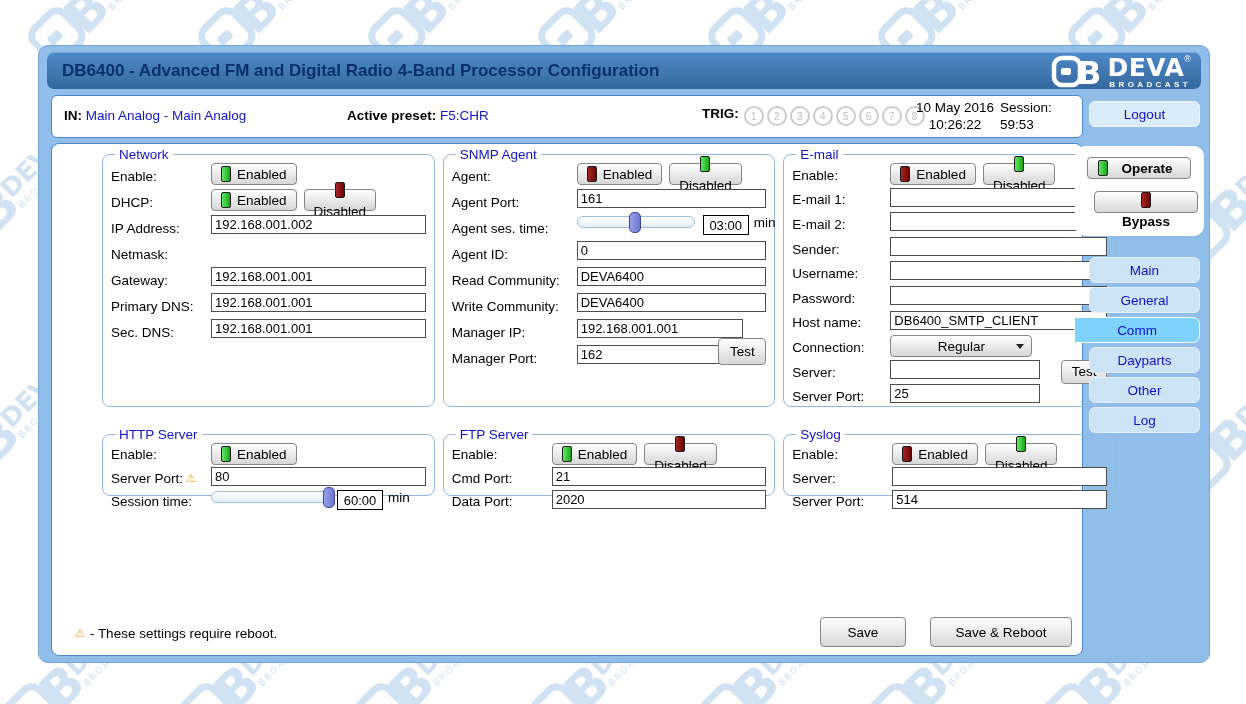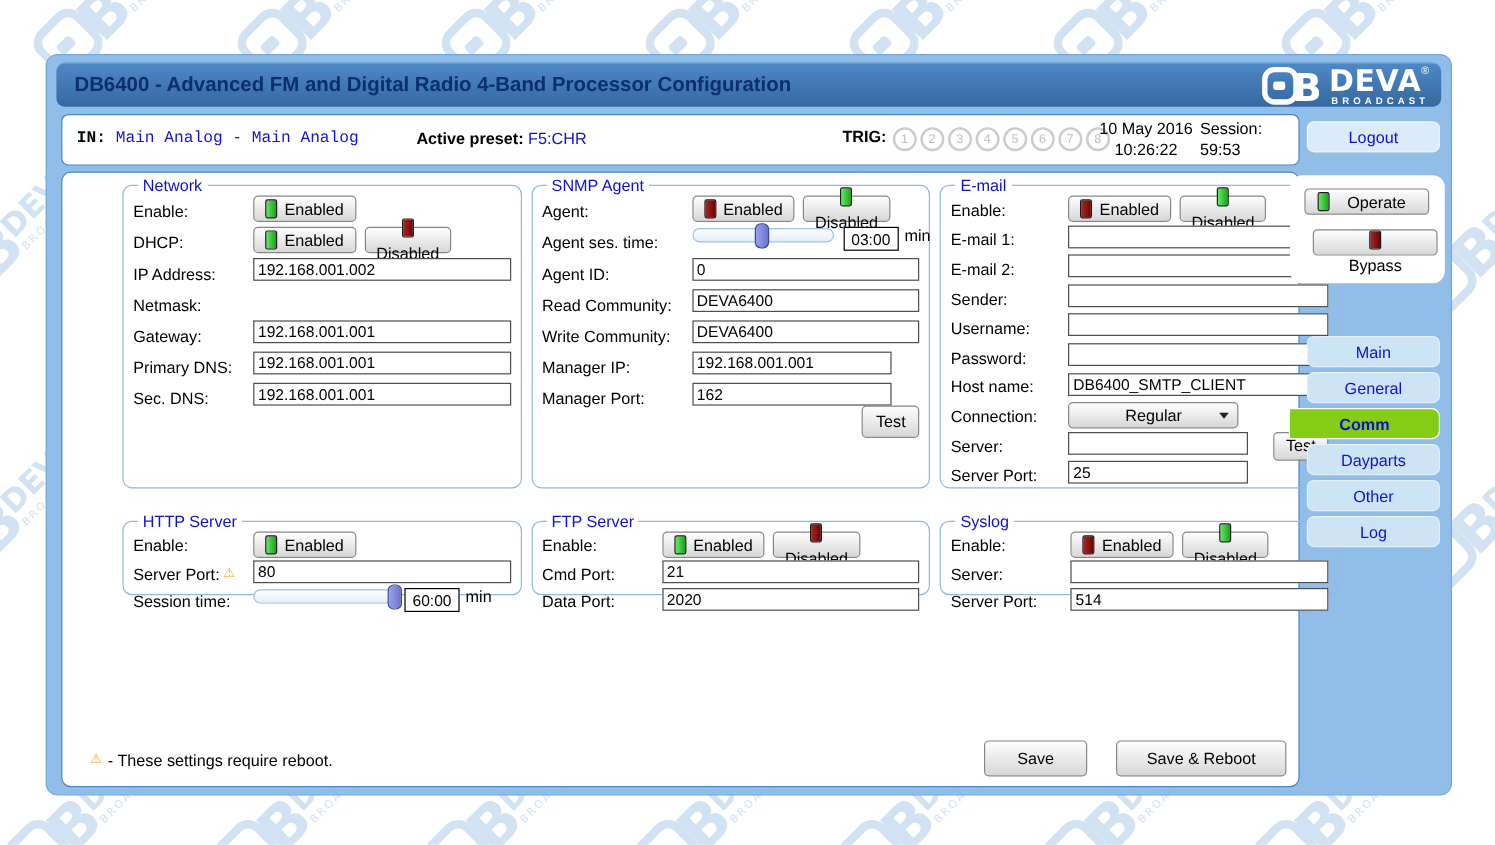--- a/index.html
+++ b/index.html
@@ -24,21 +24,21 @@
   .logo{position:absolute;right:10px;top:3px;display:flex;align-items:flex-start;gap:5px;color:#fff;}
   .logo-text{display:flex;flex-direction:column;align-items:flex-end;line-height:1;}
   .deva{font-size:25px;font-weight:bold;letter-spacing:.5px;font-family:"DejaVu Sans",sans-serif;}
   .reg{font-size:9px;vertical-align:top;font-weight:normal;}
   .broadcast{font-size:8px;letter-spacing:3.4px;margin-top:1px;font-weight:bold;}
   
   .statusbar{
     position:absolute;left:12px;top:49px;width:1030px;height:41px;background:#fff;
     border:1px solid #4b87c6;border-radius:6px;font-size:13.5px;
   }
-  .sb-in{position:absolute;left:12px;top:12px;font-family:Liberation Mono, monospace;}
+  .sb-in{position:absolute;left:12px;top:12px;}
   .sb-preset{position:absolute;left:295px;top:12px;}
   .b{font-weight:bold;color:#000;}
   .bluev{color:#1414cc;}
   .sb-trig{position:absolute;left:650px;top:10px;display:flex;align-items:flex-start;gap:3px;}
   .trig-c{width:16px;height:16px;border:2px solid #cccccc;border-radius:50%;color:#c0c0c0;
     font-size:10.5px;display:flex;align-items:center;justify-content:center;background:#fff;}
   .sb-dt{position:absolute;left:838px;top:4px;width:130px;text-align:center;line-height:1.25;}
   .sb-session{position:absolute;left:948px;top:4px;width:62px;text-align:left;line-height:1.25;}
   
   .main-panel{
@@ -90,28 +90,28 @@
   .savebar{position:absolute;right:10px;bottom:8px;display:flex;gap:17px;}
   .btn.big{height:30px;min-width:86px;}
   .btn.bigger{min-width:142px;}
   
   .sidebar{position:absolute;left:1047px;top:0;width:118px;height:616px;}
   .logout{position:absolute;top:55px;left:3px;width:111px;height:26px;background:#dcebfa;
     border:1px solid #eef6fd;border-radius:6px;color:#1111cc;font-size:13.5px;
     display:flex;align-items:center;justify-content:center;cursor:pointer;font-family:"Liberation Sans",sans-serif;}
   .opbox{position:absolute;top:100px;left:-11px;width:129px;height:90px;background:#fff;border-radius:10px;}
   .opbox .btn{position:absolute;left:12px;width:104px;justify-content:flex-start;padding:0 10px;}
-  .opbox .btn .op-label{flex:1;text-align:center;}
+  .opbox .btn .op-label{flex:1;text-align:center;font-weight:bold;}
   .op-operate{top:11px;}
   .op-bypass{top:45px;}
-  .nav{position:absolute;top:234px;left:3px;width:111px;display:flex;flex-direction:column;gap:4px;}
+  .nav{position:absolute;top:211px;left:3px;width:111px;display:flex;flex-direction:column;gap:4px;}
   .nav-btn{height:26px;background:#cde3f6;border:1px solid #e2effa;border-radius:6px;color:#1111cc;
     font-size:13.5px;display:flex;align-items:center;justify-content:center;cursor:pointer;
     font-family:"Liberation Sans",sans-serif;}
-  .nav-btn.active{background:#84cc16;font-weight:bold;margin-left:-15px;width:126px;
+  .nav-btn.active{background:#7dd3fc;font-weight:normal;margin-left:-15px;width:126px;
     border-radius:0 7px 7px 0;border-color:#fff;text-align:center;}
 </style>
 </head>
 <body>
 
 <svg width="0" height="0" style="position:absolute">
   <defs>
     <g id="devamark" fill="#cfe1f3">
       <rect x="3" y="6" width="42" height="42" rx="11" fill="none" stroke="#cfe1f3" stroke-width="7"></rect>
       <rect x="14" y="22" width="15" height="10" rx="3"></rect>
@@ -276,20 +276,24 @@
           <button class="btn">
               <span class="led off"></span>
               <span>Enabled</span>
             </button>
           <button class="btn">
               <span class="led on"></span>
               <span>Disabled</span>
             </button>
         </div>
         <div class="row">
+          <span class="lbl">Agent Port:</span>
+          <input class="txt" type="text" value="161" style="">
+        </div>
+        <div class="row">
           <span class="lbl">Agent ses. time:</span>
           <div class="slider">
             <div class="track"></div>
             <div class="thumb p44"></div>
           </div>
           <span class="timebox">03:00</span>
           <span>min</span>
         </div>
         <div class="row">
           <span class="lbl">Agent ID:</span>

